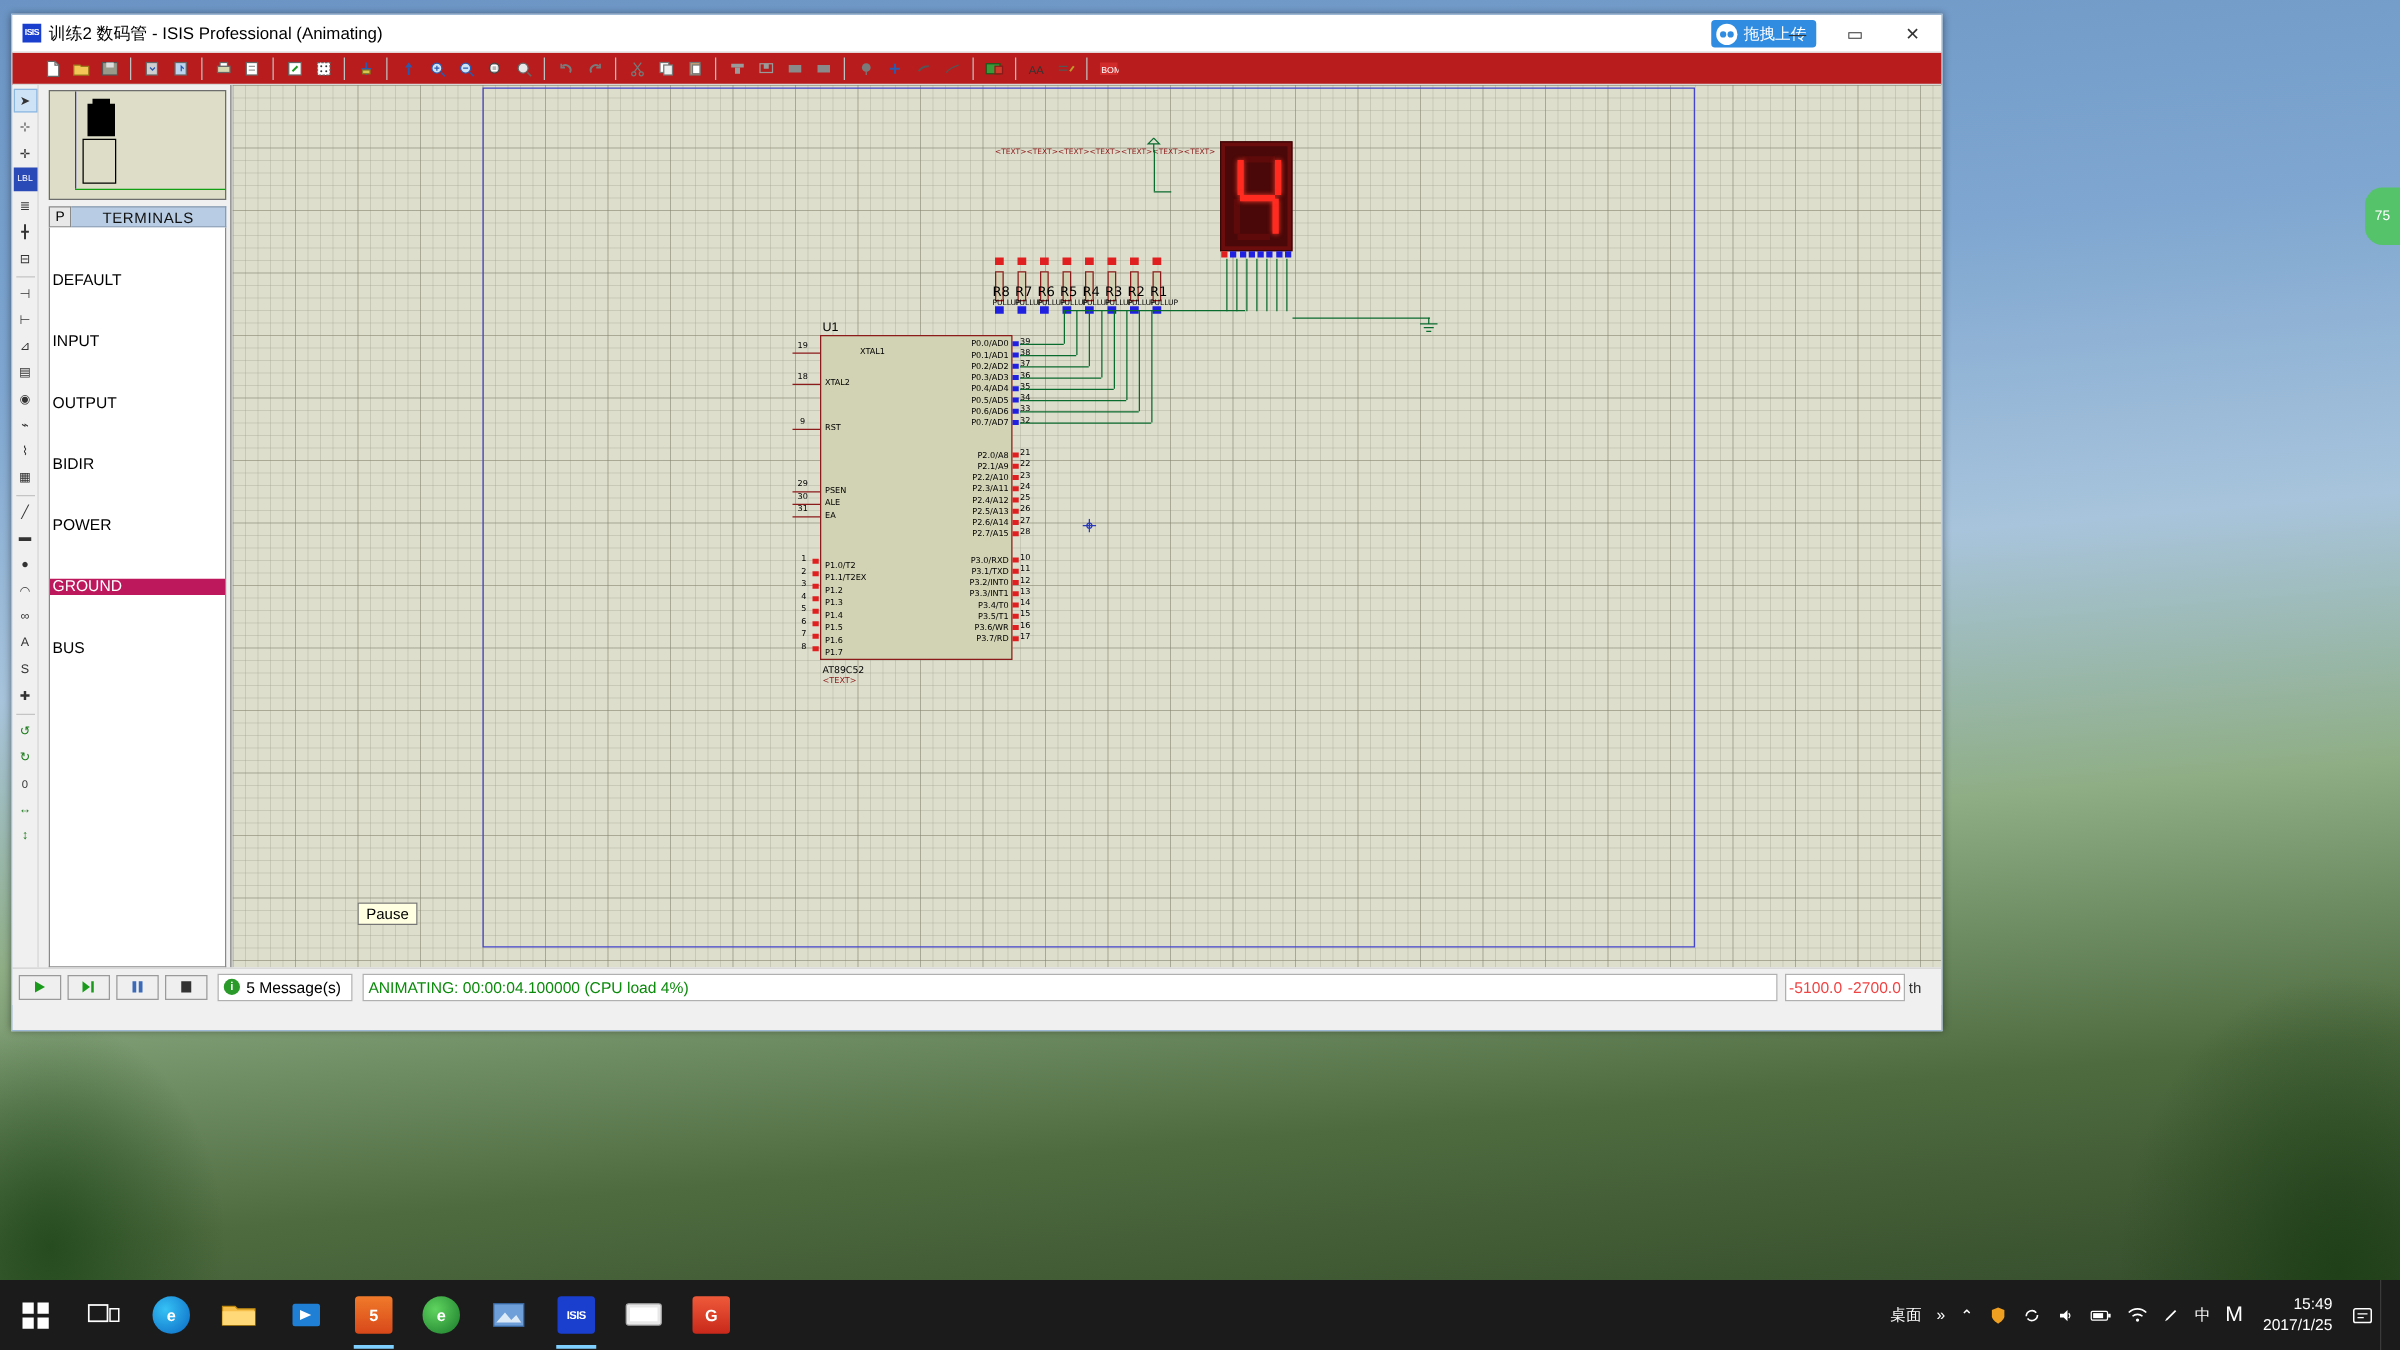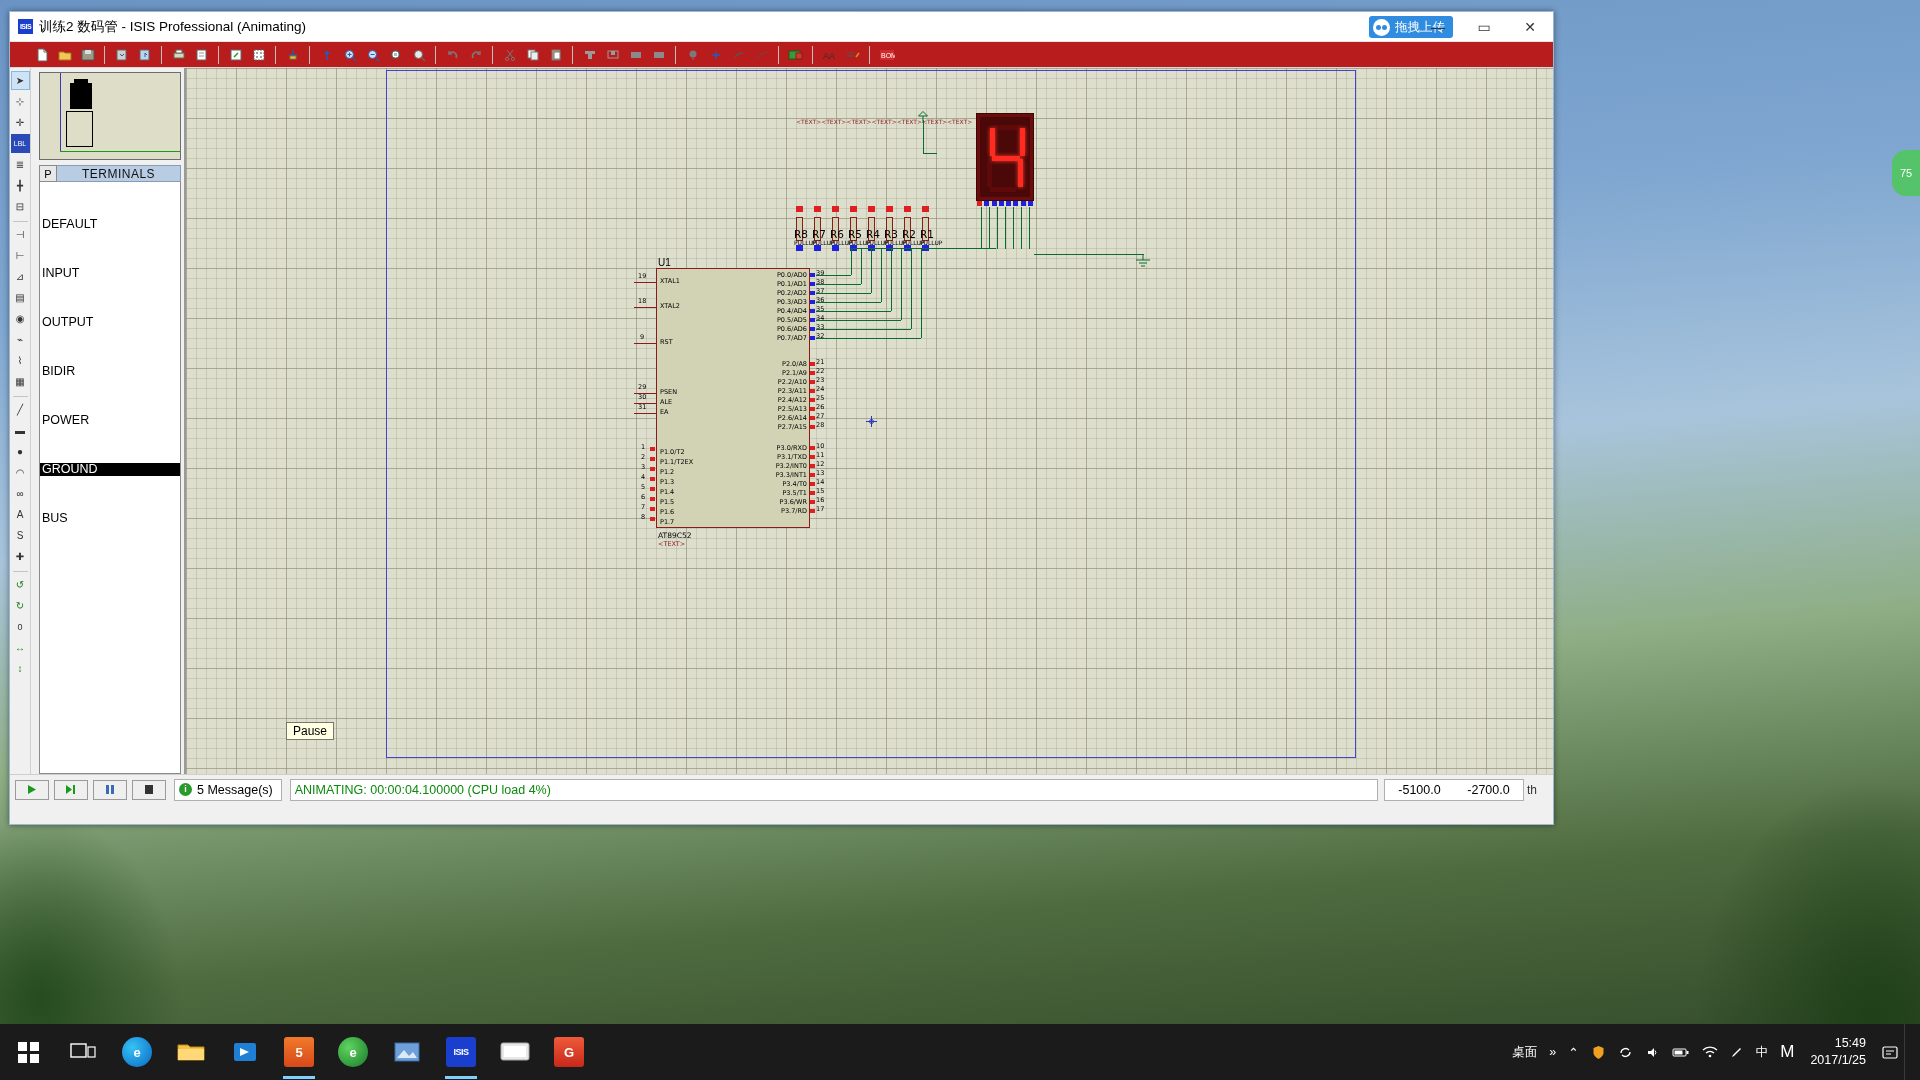--- a/index.html
+++ b/index.html
@@ -77,21 +77,21 @@
 
   #ph-row { display:flex; margin:2px 3px 0 8px; height:17px; }
   #ph-btn { width:18px; border:1px solid #8a8a8a; background:#e8e8e8; font-size:11px;
      display:flex; align-items:center; justify-content:center; }
   #ph-title { flex:1; background:#b8cce4; border:1px solid #8a9cb0; border-left:none;
      font-size:12px; display:flex; align-items:center; justify-content:center;
      letter-spacing:.5px; color:#111; }
   #termlist { flex:1; margin:0 3px 0 8px; background:#fff; border:1px solid #8a8a8a;
      border-top:none; overflow:hidden; }
   .term { height:13px; font-size:12.5px; padding-left:2px; color:#000; line-height:13px;margin-top:36px; }
-  .term.sel { background:#000000; color:#fff; }
+  .term.sel { background:#be185d; color:#fff; }
 
   #pause-tip { position:absolute; left:100px; bottom:34px; background:#ffffe1;
      border:1px solid #767676; font-size:12px; padding:1px 6px; color:#000; }
 
   
   #canvas-wrap { flex:1; background:#ffffff; position:relative; overflow:hidden;
      border-left:1px solid #9a9a9a; }
   #canvas { position:absolute; inset:0; background:#dedecd; }
   #grid-fine { position:absolute; inset:0;
      background-image:linear-gradient(to right, rgba(150,150,130,.30) 1px, transparent 1px),
@@ -157,23 +157,23 @@
      border-top:1px solid #cfcfcf; position:relative; }
   .sb-play { width:34px; height:20px; margin-left:5px; border:1px solid #9a9a9a;
      background:#efefef; display:flex; align-items:center; justify-content:center; }
   #msgbox { margin-left:8px; height:22px; border:1px solid #b0b0b0; background:#fff;
      display:flex; align-items:center; padding:0 8px 0 4px; font-size:12.5px; color:#000; }
   #msg-ic { width:13px; height:13px; border-radius:50%; background:#2a9a2a; color:#fff;
      font-size:9px; line-height:13px; text-align:center; margin-right:5px; font-weight:bold; }
   #animbox { flex:1; margin:0 6px 0 8px; height:22px; border:1px solid #b0b0b0;
      background:#fff; display:flex; align-items:center; padding-left:4px; }
   #anim-txt { font-size:12.5px; color:#0b8a0b; }
-  #coordbox { width:140px; height:22px; border:1px solid #b0b0b0; background:#fff;
+  #coordbox { width:96px; height:22px; border:1px solid #b0b0b0; background:#fff;
      display:flex; align-items:center; justify-content:space-around;
-     font-size:12.5px; color:#000000; margin-right:3px; }
+     font-size:12.5px; color:#ef4444; margin-right:3px; }
   #thbox { width:26px; font-size:12px; color:#333; }
 
   
   #right-widget { position:absolute; right:0; top:150px; width:28px; height:46px;
      background:#55c36a; border-radius:14px 0 0 14px; display:flex; align-items:center;
      justify-content:center; color:#fff; font-size:11px; }
 
   
   #taskbar { position:absolute; left:0; bottom:0; width:1920px; height:56px;
      background:#1b1b1b; display:flex; align-items:center; }
@@ -514,21 +514,21 @@
         <div id="sheet"></div>
 
         <div id="u1-ref">U1</div>
         <div id="u1"></div>
         <div id="u1-name">AT89C52</div>
         <div id="u1-txt">&lt;TEXT&gt;</div>
 
         <div>
           <div class="pinnum" style="left:452px;top:204px">19</div>
           <div class="pinline" style="left:448px;top:214px;width:22px"></div>
-          <div class="pinlab" style="left:474px;top:209px">XTAL1</div>
+          <div class="pinlab" style="left:502px;top:209px">XTAL1</div>
 
           <div class="pinnum" style="left:452px;top:229px">18</div>
           <div class="pinline" style="left:448px;top:239px;width:22px"></div>
           <div class="pinlab" style="left:474px;top:234px">XTAL2</div>
 
           <div class="pinnum" style="left:454px;top:265px">9</div>
           <div class="pinline" style="left:448px;top:275px;width:22px"></div>
           <div class="pinlab" style="left:474px;top:270px">RST</div>
 
           <div class="pinnum" style="left:452px;top:315px">29</div>

